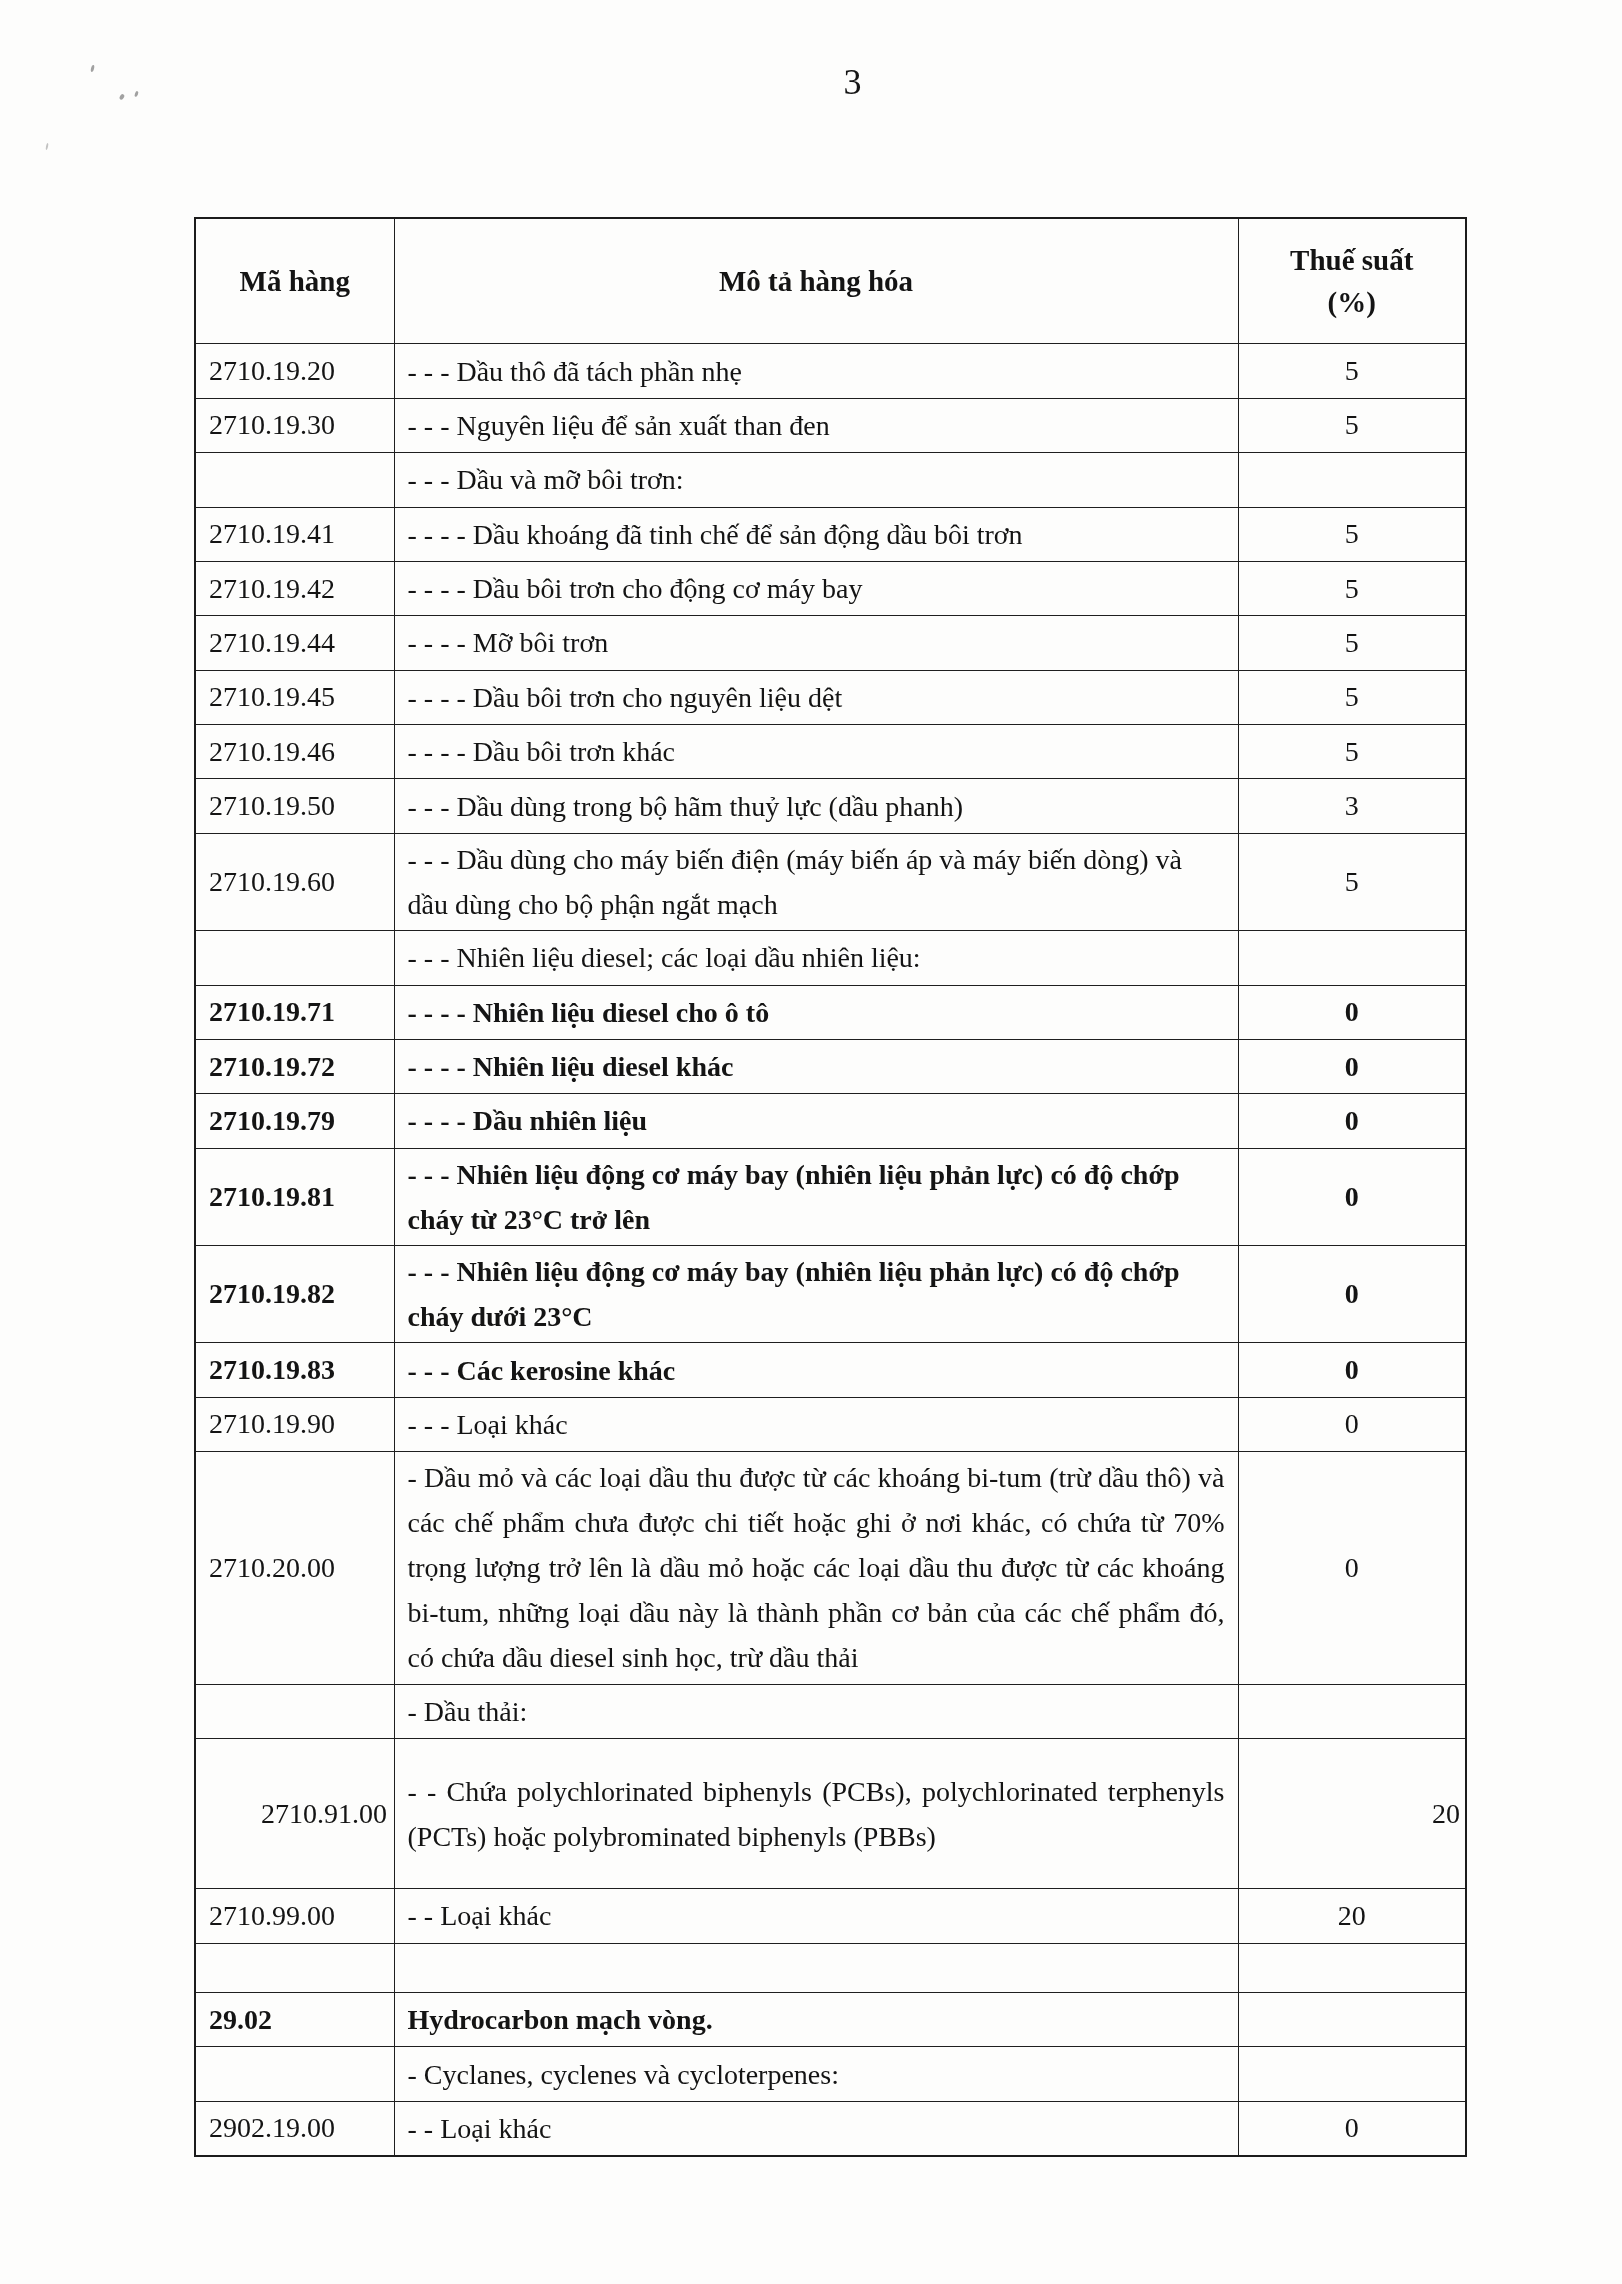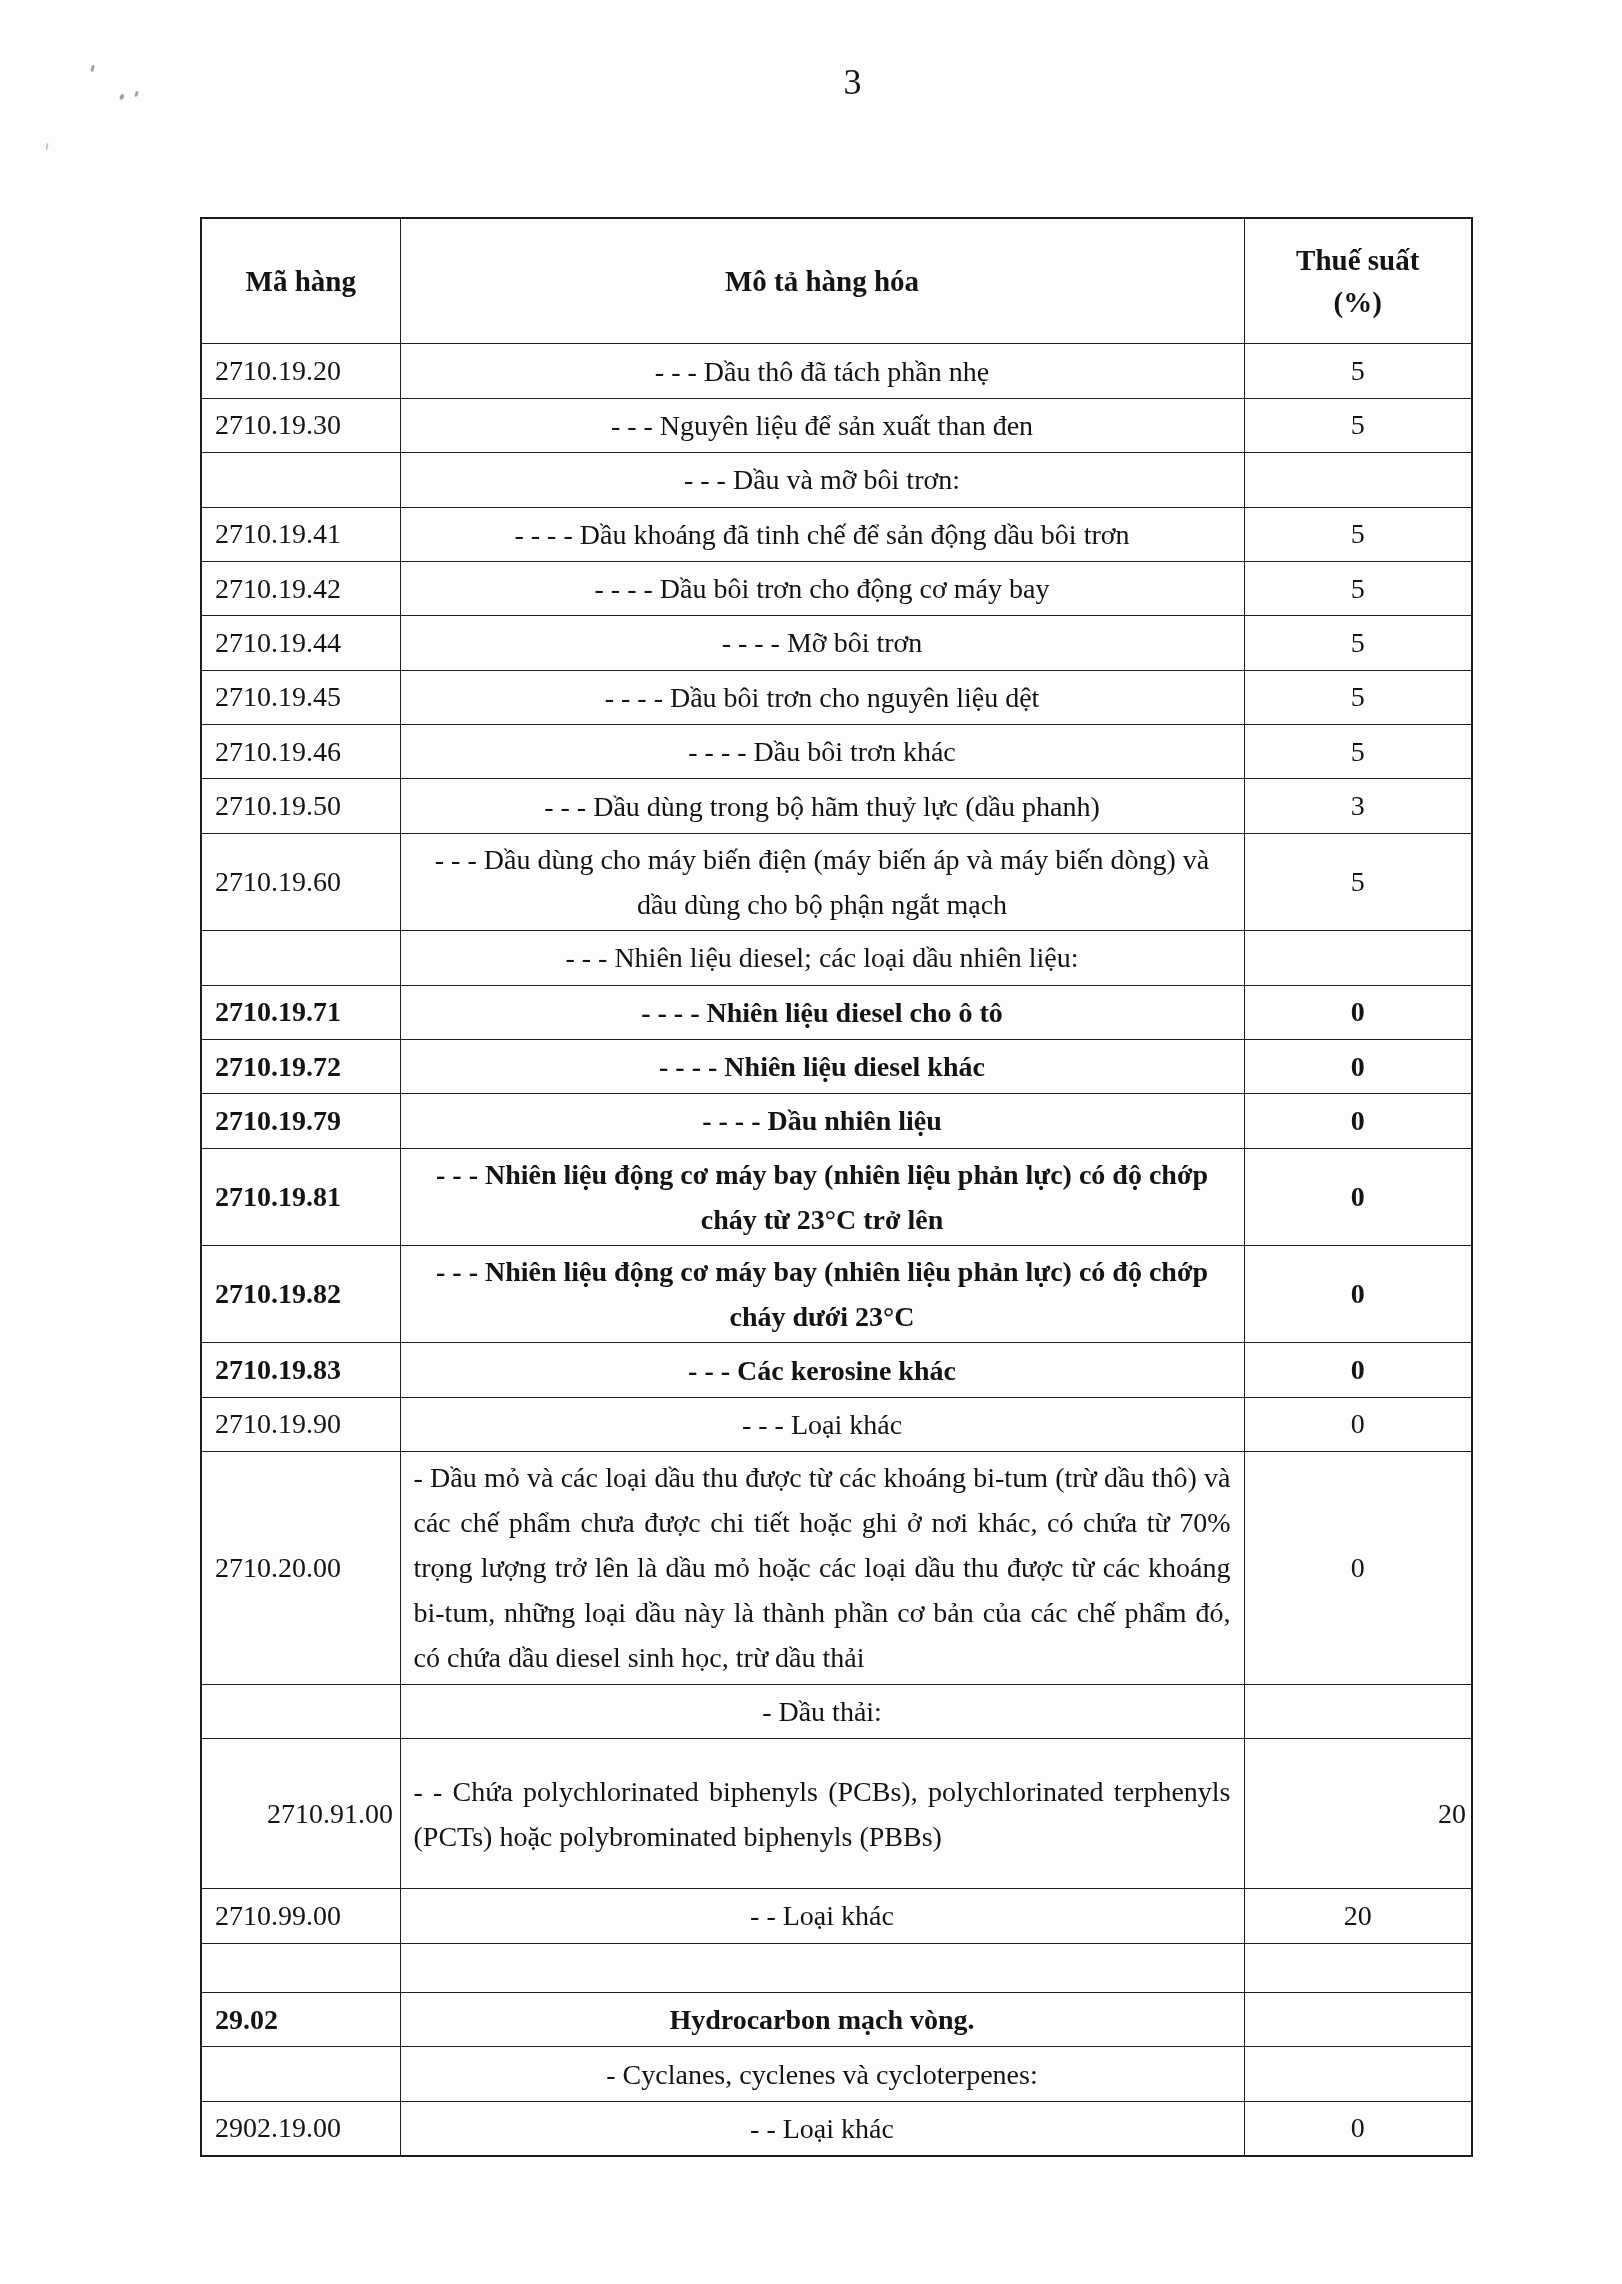--- a/index.html
+++ b/index.html
@@ -34,21 +34,21 @@
     left: 828px;
     top: 63px;
     width: 49px;
     text-align: center;
     font-size: 36px;
     line-height: 1.1;
   }
 
   table.tariff {
     position: absolute;
-    left: 200px;
+    left: 194px;
     top: 217px;
     width: 1271px;
     border-collapse: collapse;
     table-layout: fixed;
     border: 2.4px solid #1c1c1c;
     font-size: 28px;
   }
   table.tariff th, table.tariff td {
     border: 1.6px solid #1f1f1f;
     vertical-align: middle;
@@ -64,21 +64,21 @@
   }
   td.code-cell {
     padding: 3.2px 6.5px 3.2px 13px;
     height: 47px;
     line-height: 42px;
     white-space: nowrap;
   }
   td.desc-cell {
     padding: 3.2px 13px;
     line-height: 45px;
-    text-align: center;
+    text-align: left;
   }
   td.desc-cell.justify {
     text-align: justify;
     text-justify: inter-word;
   }
   td.rate-cell {
     text-align: center;
     padding: 3.2px 4.9px;
     line-height: 42px;
   }

